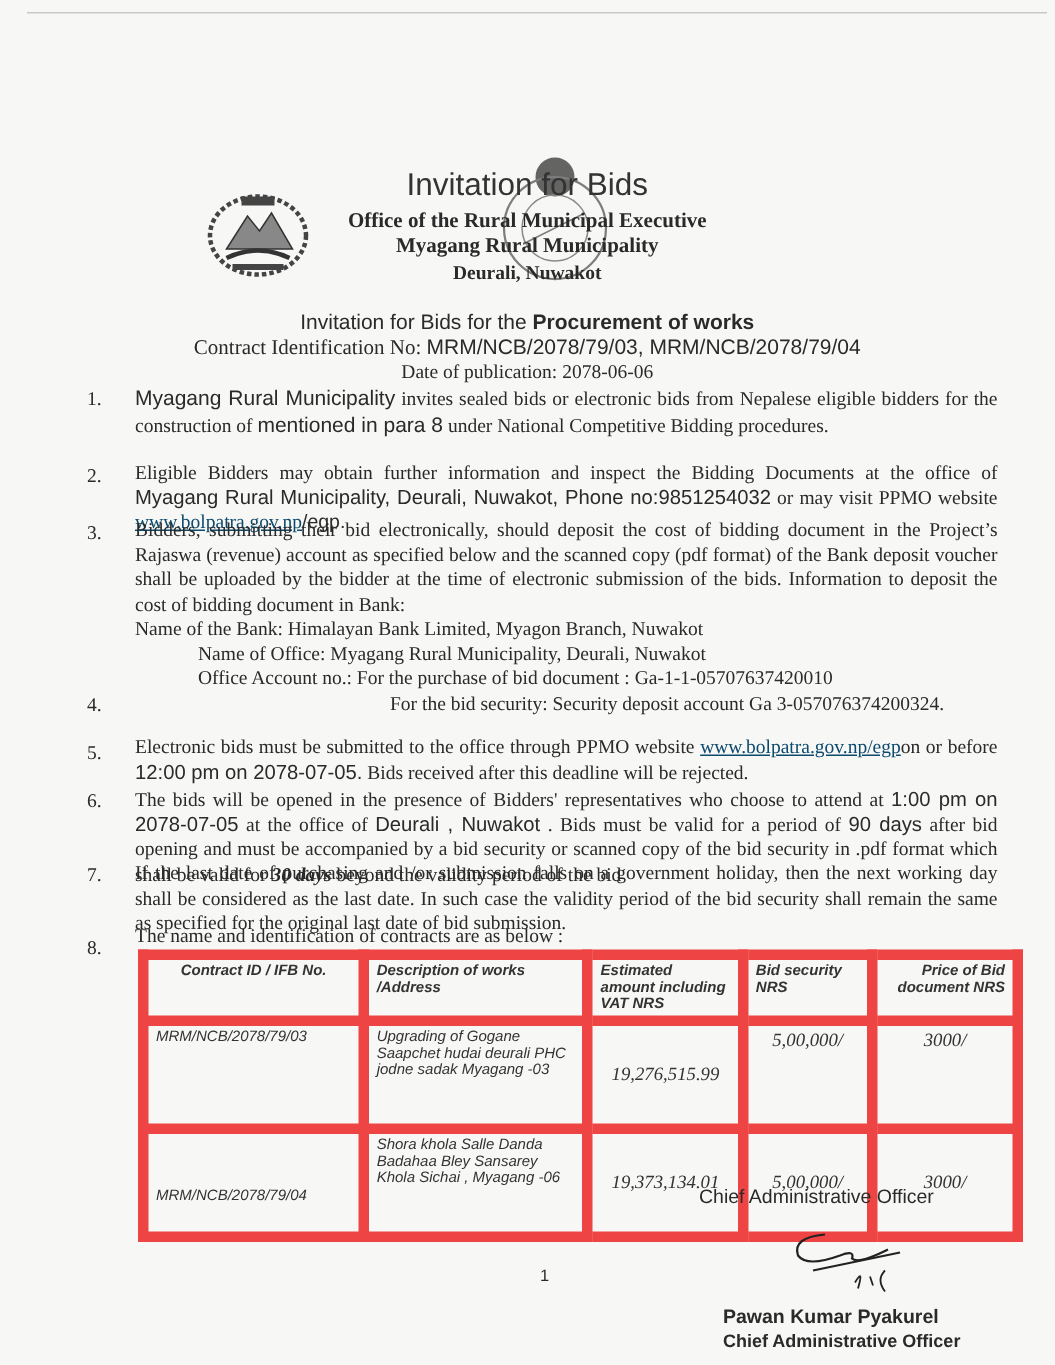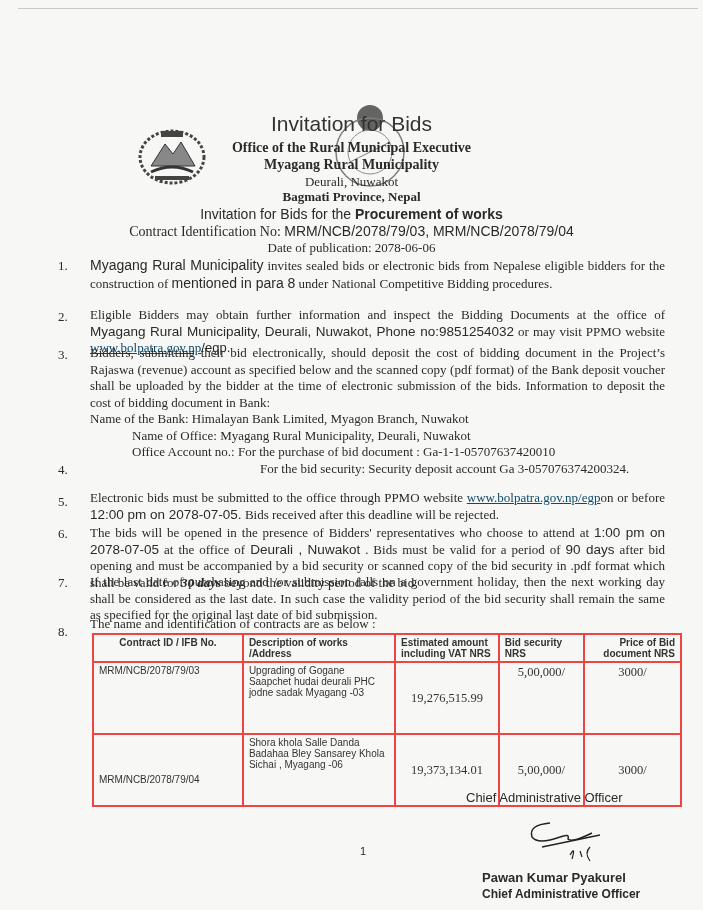--- a/index.html
+++ b/index.html
@@ -7,35 +7,35 @@
          font-family:"Liberation Serif", serif; color:#2a2a2a; }
   .page { position:absolute; left:0; top:0; width:703px; height:910px; background:#f7f7f5; }
   .topline { position:absolute; left:18px; top:8px; width:680px; height:1px; background:#c9c9c9; }
   .sans { font-family:"Liberation Sans", sans-serif;margin-top:37px; }
   .emblem { position:absolute; left:137px; top:128px; width:70px; height:58px; }
   .stamp { position:absolute; left:330px; top:102px; width:80px; height:100px; opacity:0.75; }
   .title { position:absolute; left:0; width:703px; text-align:center; }
   #t-main { top:112px; font-family:"Liberation Sans", sans-serif; font-size:21px; color:#333; }
   #t-off { top:140px; font-size:14px; font-weight:bold; }
   #t-mun { top:157px; font-size:14px; font-weight:bold; }
-  #t-addr { top:174px; font-size:13px; font-weight:normal; }
+  #t-addr { top:174px; font-size:13px; font-weight:bold; }
   #t-prov { top:189px; font-size:13px; font-weight:bold; }
   #t-sub { top:206px; font-family:"Liberation Sans", sans-serif; font-size:14px; }
   #t-sub b { font-weight:bold; }
   #t-cid { top:223px; font-size:14px; }
   #t-date { top:240px; font-size:13px; }
   .para { position:absolute; left:90px; width:575px; font-size:13px; line-height:16.5px; text-align:justify; }
   .num { position:absolute; left:58px; font-size:13px; }
   .sn { font-family:"Liberation Sans", sans-serif; }
   .link { color:#0c4a6e; text-decoration:underline; }
   .indent1 { padding-left:42px; }
   .indent2 { padding-left:170px; }
   table { position:absolute; left:92px; top:633px; width:590px; border-collapse:collapse;
           font-family:"Liberation Sans", sans-serif; font-size:10px; color:#333; }
-  th, td { border:2px solid #ef4444; padding:2px 5px; vertical-align:top; }
+  th, td { border:7px solid #ef4444; padding:2px 5px; vertical-align:top;font-style:italic; }
   th { font-weight:bold; }
   td.amt { font-family:"Liberation Serif", serif; font-size:12.5px; vertical-align:middle; text-align:center; }
   .sigtitle { position:absolute; left:466px; top:790px; font-family:"Liberation Sans", sans-serif; font-size:13px; }
   .sig { position:absolute; left:520px; top:815px; width:90px; height:50px; }
   .pagenum { position:absolute; left:360px; top:845px; font-family:"Liberation Sans", sans-serif; font-size:11px; }
   .signame { position:absolute; left:482px; top:870px; font-family:"Liberation Sans", sans-serif; font-size:13px; font-weight:bold; }
   .sigrole { position:absolute; left:482px; top:887px; font-family:"Liberation Sans", sans-serif; font-size:12px; font-weight:bold; }
 </style>
 </head>
 <body>
@@ -55,21 +55,20 @@
     <circle cx="40" cy="16" r="13" fill="#333"></circle>
     <circle cx="40" cy="50" r="34" fill="none" stroke="#555" stroke-width="1.5"></circle>
     <circle cx="40" cy="50" r="22" fill="none" stroke="#666" stroke-width="1"></circle>
     <path d="M20 60 L60 40" stroke="#555" stroke-width="1"></path>
   </svg>
 
   <div class="title" id="t-main">Invitation for Bids</div>
   <div class="title" id="t-off">Office of the Rural Municipal Executive</div>
   <div class="title" id="t-mun">Myagang Rural Municipality</div>
   <div class="title" id="t-addr">Deurali, Nuwakot</div>
-  <div class="title" id="t-prov">Bagmati Province, Nepal</div>
   <div class="title" id="t-sub">
     <span>Invitation for Bids for the </span><b>Procurement of works</b>
   </div>
   <div class="title" id="t-cid">
     <span>Contract Identification No: </span><span class="sans">MRM/NCB/2078/79/03, MRM/NCB/2078/79/04</span>
   </div>
   <div class="title" id="t-date">Date of publication: 2078-06-06</div>
 
   <div class="num" style="top:258px">1.</div>
   <div class="para" style="top:257px">

